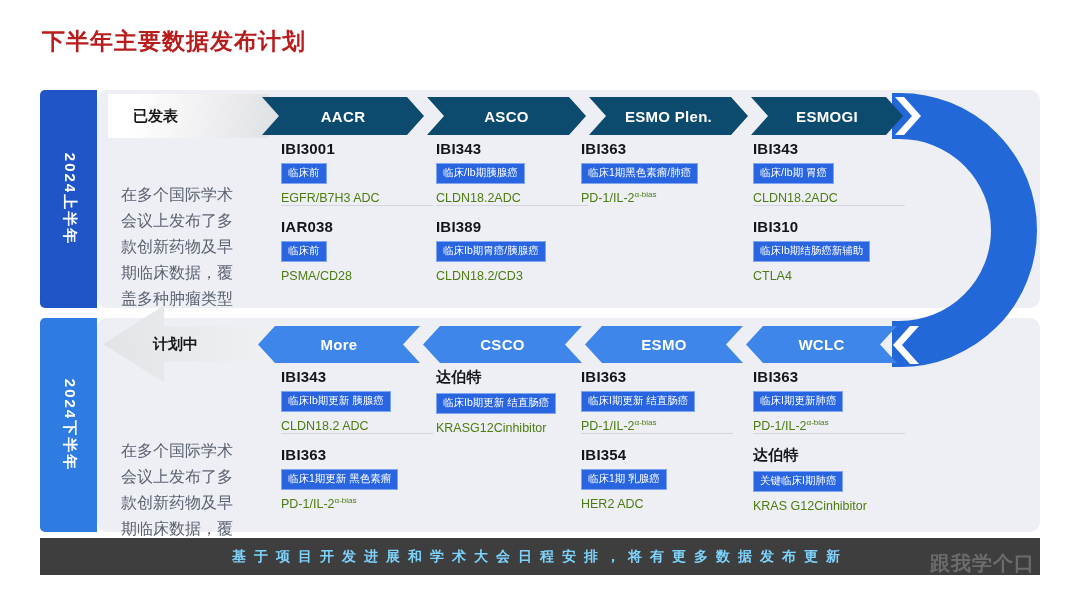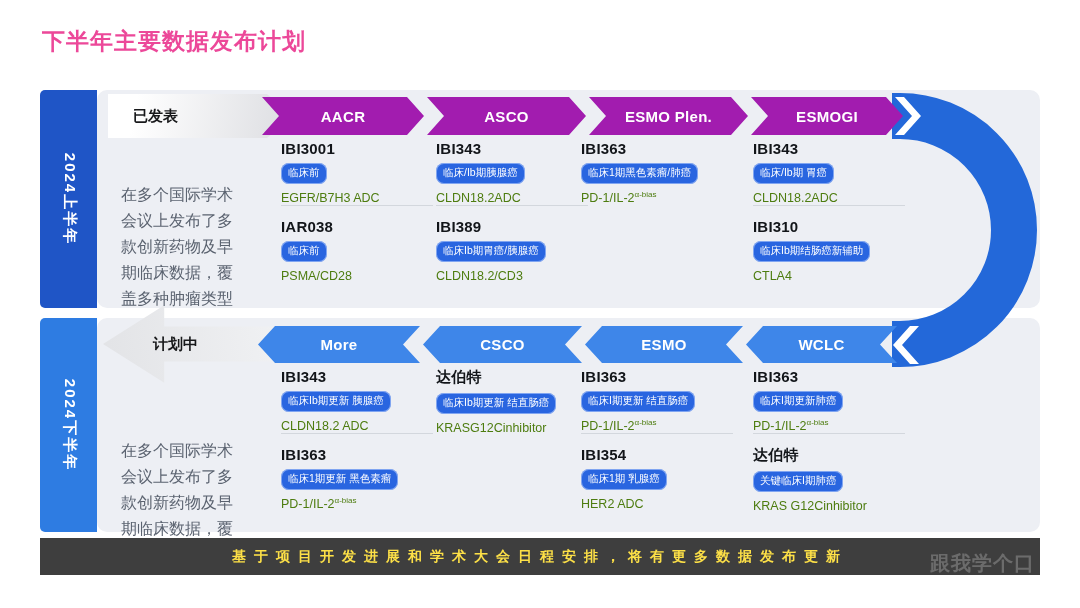--- a/index.html
+++ b/index.html
@@ -1,18 +1,18 @@
 <!DOCTYPE html>
 <html><head>
 <meta charset="utf-8">
 <style>
   html,body{margin:0;padding:0;background:#fff;}
   .stage{position:relative;width:1080px;height:608px;background:#fff;overflow:hidden;
          font-family:"Liberation Sans","DejaVu Sans",sans-serif;}
-  .page-title{position:absolute;left:42px;top:26px;font-size:23px;font-weight:800;color:#ec4899;letter-spacing:1px;}
+  .page-title{position:absolute;left:42px;top:26px;font-size:23px;font-weight:800;color:#b91c1c;letter-spacing:1px;}
 
   .panel{position:absolute;left:97px;width:943px;background:#edeff4;border-radius:10px;}
   .panel.p-top{top:90px;height:218px;}
   .panel.p-bottom{top:318px;height:214px;}
 
   .side{position:absolute;left:40px;width:57px;border-radius:5px 0 0 5px;}
   .side.s-top{top:90px;height:218px;background:#1f55c6;}
   .side.s-bottom{top:318px;height:214px;background:#2e7ce2;}
   .year-label{position:absolute;left:50%;top:50%;transform:translate(-50%,-50%) rotate(90deg);
               white-space:nowrap;color:#fff;font-weight:700;font-size:15px;letter-spacing:2px;}
@@ -25,41 +25,41 @@
   .status-arrow{position:absolute;display:flex;align-items:center;font-weight:700;font-size:15px;color:#17181a;}
   .status-published{left:108px;top:94px;width:185px;height:44px;padding-left:25px;box-sizing:border-box;
        background:linear-gradient(100deg,#ffffff 15%,#dcdde1);
        clip-path:polygon(0 0,calc(100% - 26px) 0,100% 50%,calc(100% - 26px) 100%,0 100%);}
   .status-planned{left:103px;top:300px;width:170px;height:88px;padding-left:50px;box-sizing:border-box;
        background:linear-gradient(260deg,#f0f1f3,#e2e3e6);
        clip-path:polygon(0 50%,36% 6%,36% 30%,100% 30%,100% 70%,36% 70%,36% 94%);}
 
   .chev{position:absolute;height:38px;display:flex;align-items:center;justify-content:center;
         color:#fff;font-weight:700;font-size:15px;letter-spacing:.3px;}
-  .chev.r{top:97px;background:#a21caf;
+  .chev.r{top:97px;background:#0c4a6e;
         clip-path:polygon(0 0,calc(100% - 17px) 0,100% 50%,calc(100% - 17px) 100%,0 100%,17px 50%);}
   .chev.l{top:326px;height:37px;background:#3e86e9;
         clip-path:polygon(17px 0,100% 0,calc(100% - 17px) 50%,100% 100%,17px 100%,0 50%);}
 
   .desc{position:absolute;left:121px;width:122px;font-size:16px;line-height:1.62;color:#5b6370;}
   .desc.d-top{top:182px;} .desc.d-bottom{top:438px;}
 
   .col{position:absolute;width:152px;}
   .col.row-top{top:140px;} .col.row-bottom{top:368px;}
   .c1{left:281px;} .c2{left:436px;} .c3{left:581px;} .c4{left:753px;}
   .entry + .entry{margin-top:0;border-top:1px solid #d3d7dd;padding-top:12px;}
   .entry-name{font-size:15px;font-weight:700;color:#121519;margin-bottom:5px;letter-spacing:.2px;}
   .badge{display:inline-block;background:#2965e0;color:#fff;font-size:10.5px;font-weight:500;
-         padding:3px 7px 4px;border-radius:8px;margin-bottom:6px;white-space:nowrap;
+         padding:3px 7px 4px;border-radius:0;margin-bottom:6px;white-space:nowrap;
          box-shadow:inset 0 0 0 1px rgba(200,218,255,.55);}
   .target{font-size:12.5px;color:#4d7c0f;}
   .target sup{font-size:8px;}
 
   .footer-bar{position:absolute;left:40px;top:538px;width:1000px;height:37px;background:#3e3e3e;
-              color:#fde047;display:flex;align-items:center;justify-content:center;
+              color:#7dd3fc;display:flex;align-items:center;justify-content:center;
               font-size:14px;font-weight:700;letter-spacing:8px;}
   .watermark{position:absolute;left:930px;top:550px;font-size:20px;font-weight:800;color:#999;opacity:.5;letter-spacing:1px;}
 </style>
 </head>
 <body>
 
 <div class="stage">
 
   <div class="page-title">下半年主要数据发布计划</div>
 

